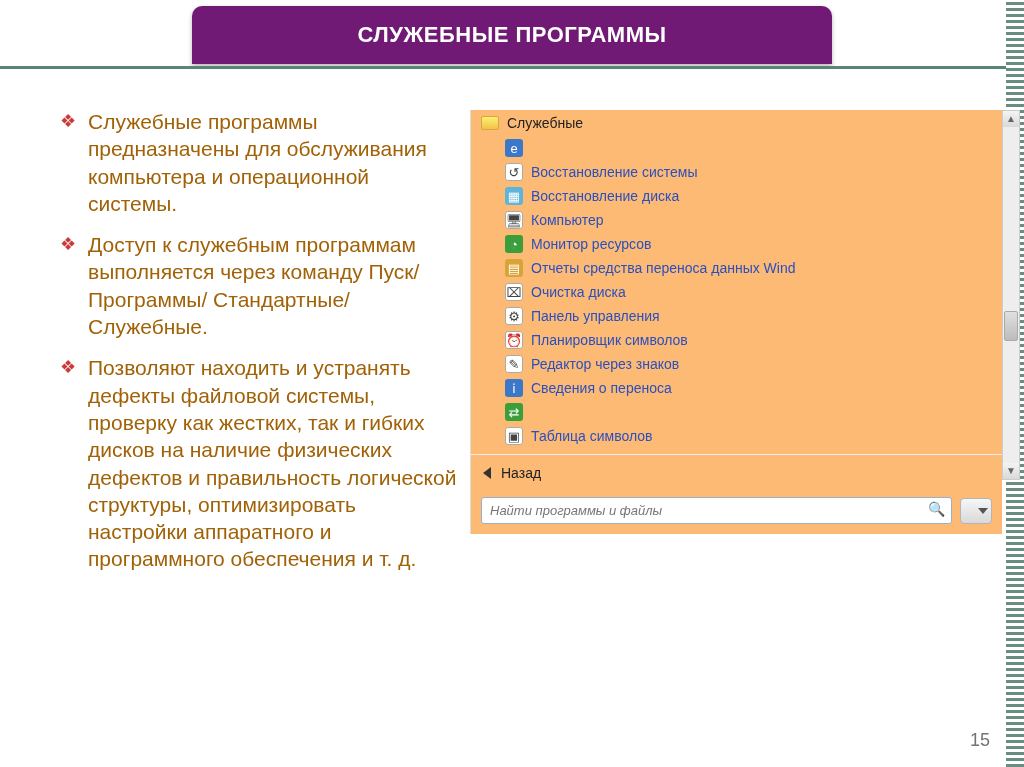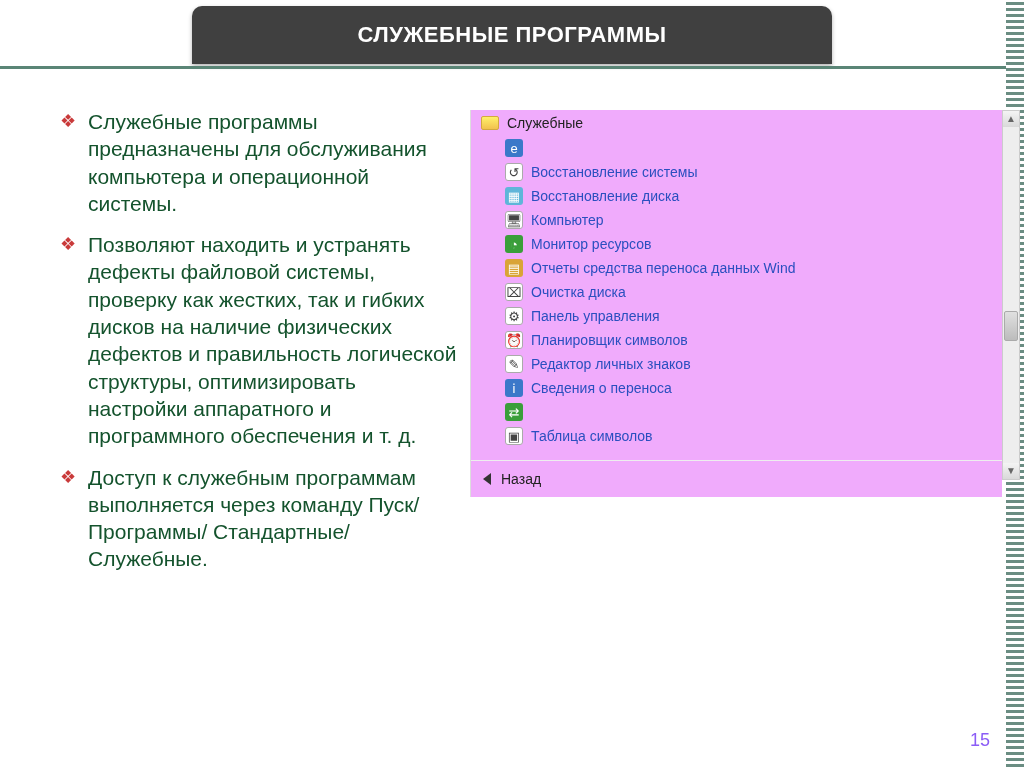--- a/index.html
+++ b/index.html
@@ -15,21 +15,21 @@
       #ffffff 3px, #ffffff 6px
     );
   }
 
   .header-wrap {
     width: 100%;
     display: flex; justify-content: center;
     padding-top: 6px;
   }
   .header-tab {
-    background: #404040;
+    background: #701a75;
     color: #fff;
     text-align: center;
     font-size: 22px;
     font-weight: bold;
     letter-spacing: 0.5px;
     padding: 16px 40px;
     width: 640px;
     border-radius: 10px 10px 0 0;
     box-shadow: 0 2px 4px rgba(0,0,0,0.3);
   }
@@ -48,40 +48,40 @@
 
   .left-col {
     width: 470px;
     padding: 30px 10px 0 60px;
   }
   .bullets { list-style: none; }
   .bullets li {
     position: relative;
     font-size: 21px;
     line-height: 1.3;
-    color: #14532d;
+    color: #a16207;
     margin-bottom: 14px;
     padding-left: 28px;
   }
   .bullets li::before {
     content: "❖";
     position: absolute;
     left: 0; top: 2px;
     color: #c93a3a;
     font-size: 18px;
   }
 
   .right-col {
     position: relative;
     flex: 1;
   }
   .menu-shot {
     position: absolute;
     top: 32px; left: 0; right: 4px;
-    background: #f0abfc;
+    background: #fdba74;
     border-left: 1px solid #ddd;
     font-size: 14px;
     color: #222;
   }
   .menu-folder {
     display: flex; align-items: center; gap: 8px;
     padding: 5px 10px;
   }
   .folder-icon {
     width: 18px; height: 14px;
@@ -115,21 +115,21 @@
     border-radius: 2px;
   }
   .scrollbar .arrow { position: absolute; left: 0; right: 0; height: 16px; background: linear-gradient(#f4f4f4,#d9d9d9); text-align:center; font-size:10px; color:#666; line-height:16px; }
   .scrollbar .arrow.up { top: 0; }
   .scrollbar .arrow.down { bottom: 0; }
 
   .back-row {
     display: flex; align-items: center; gap: 10px;
     padding: 10px 12px;
     border-top: 1px solid #eee;
-    margin-top: 12px;
+    margin-top: 6px;
     color: #222;
   }
   .back-arrow {
     width: 0; height: 0;
     border-top: 6px solid transparent;
     border-bottom: 6px solid transparent;
     border-right: 8px solid #333;
   }
 
   .search-row {
@@ -171,21 +171,21 @@
     width: 0; height: 0;
     border-left: 5px solid transparent;
     border-right: 5px solid transparent;
     border-top: 6px solid #555;
   }
 
   .page-num {
     position: absolute;
     bottom: 16px; right: 34px;
     font-size: 18px;
-    color: #8b5cf6;
+    color: #737373;
   }
 
   
   .c-blue { background:#3b78c9; color:#fff; }
   .c-green { background:#3a9e3a; color:#fff; }
   .c-gold { background:#d9a437; color:#fff; }
   .c-sky { background:#5fb5d9; color:#fff; }
   .c-white { background:#fff; border:1px solid #aaa; color:#444; }
 </style>
 </head>
@@ -195,22 +195,22 @@
 
 <div class="header-wrap">
   <div class="header-tab">СЛУЖЕБНЫЕ ПРОГРАММЫ</div>
 </div>
 <div class="header-underline"></div>
 
 <div class="content">
   <div class="left-col">
     <ul class="bullets">
       <li>Служебные программы предназначены для обслуживания компьютера и операционной системы.</li>
+      <li>Доступ к служебным программам выполняется через команду Пуск/Программы/ Стандартные/Служебные.</li>
       <li>Позволяют находить и устранять дефекты файловой системы, проверку как жестких, так и гибких дисков на наличие физических дефектов и правильность логической структуры, оптимизировать настройки аппаратного и программного обеспечения и т. д.</li>
-      <li>Доступ к служебным программам выполняется через команду Пуск/Программы/ Стандартные/Служебные.</li>
     </ul>
   </div>
 
   <div class="right-col">
     <div class="menu-shot">
       <div class="menu-folder">
         <span class="folder-icon"></span>
         <span>Служебные</span>
       </div>
       <div class="menu-list">
@@ -244,40 +244,47 @@
         <div class="menu-item">
             <span class="ic c-white">⚙</span>
             <span class="lbl">Панель управления</span>
           </div>
         <div class="menu-item">
             <span class="ic c-white">⏰</span>
             <span class="lbl">Планировщик символов</span>
           </div>
         <div class="menu-item">
             <span class="ic c-white">✎</span>
-            <span class="lbl">Редактор личных знаков</span>
+            <span class="lbl">Редактор через знаков</span>
           </div>
         <div class="menu-item">
             <span class="ic c-blue">ℹ</span>
             <span class="lbl">Сведения о переноса</span>
           </div>
         <div class="menu-item">
             <span class="ic c-green">⇄</span>
           </div>
         <div class="menu-item">
             <span class="ic c-white">▣</span>
             <span class="lbl">Таблица символов</span>
           </div>
       </div>
 
       <div class="back-row">
         <span class="back-arrow"></span>
         <span>Назад</span>
       </div>
 
+      <div class="search-row">
+        <div class="search-box">
+          <input type="text" placeholder="Найти программы и файлы" style="">
+          <span class="mag">🔍</span>
+        </div>
+        <div class="shutdown-btn"></div>
+      </div>
     </div>
 
     <div class="scrollbar">
       <div class="arrow up">▲</div>
       <div class="thumb"></div>
       <div class="arrow down">▼</div>
     </div>
   </div>
 </div>
 

